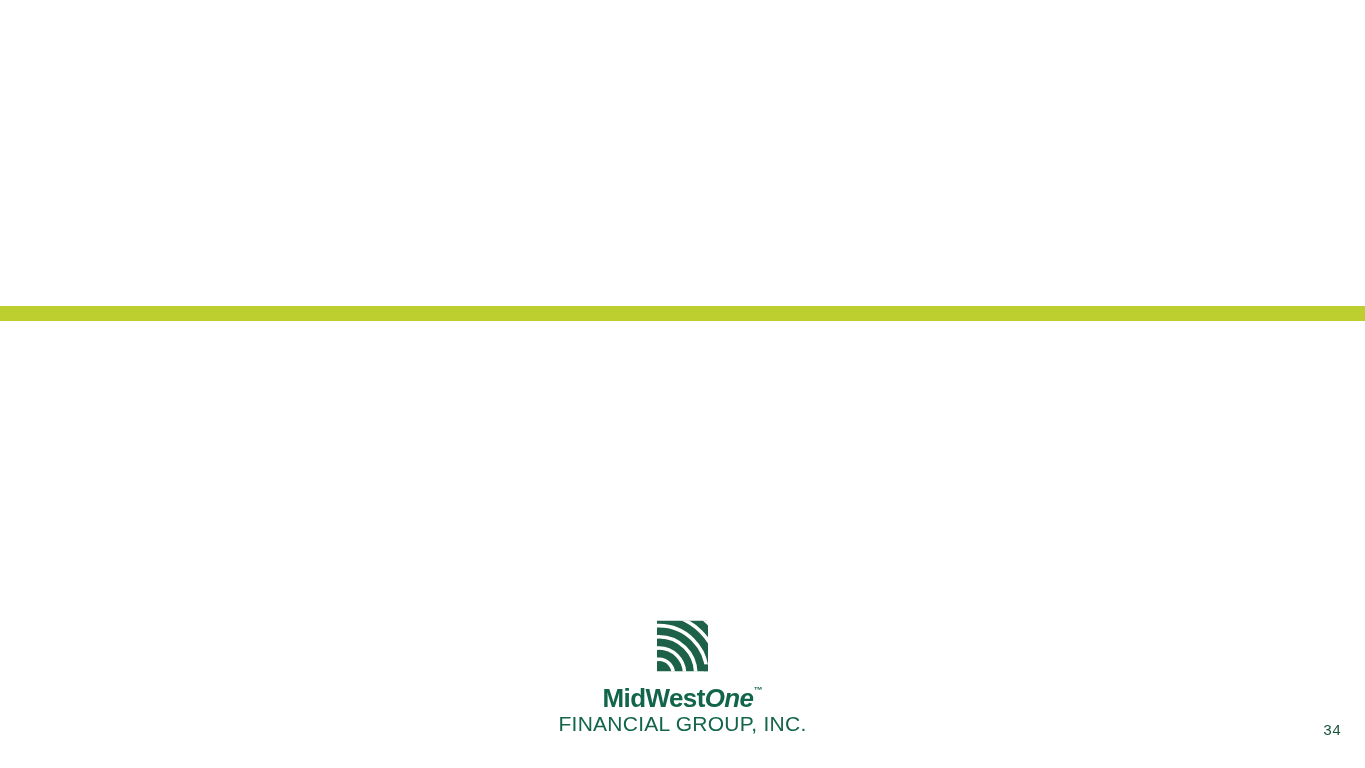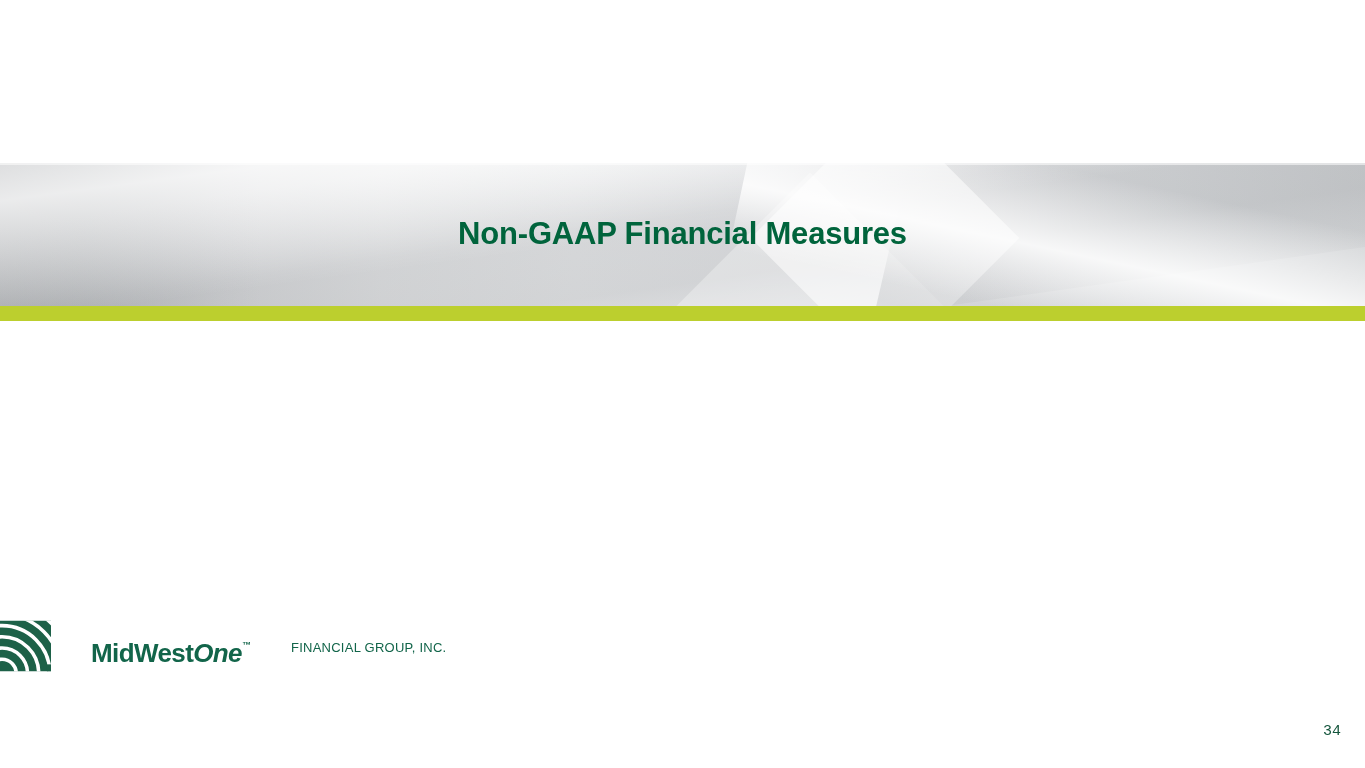--- a/index.html
+++ b/index.html
@@ -165,23 +165,22 @@
     background: #bccf2e;
   }
 
   
   .logo {
     position: absolute;
     left: 0;
     top: 620px;
     width: 1365px;
     display: flex;
-    flex-direction: row;
+    flex-direction: column;
     align-items: center;
-    gap: 40px;
   }
   .logo-mark {
     width: 51px;
     height: 52px;
     display: block;
   }
   .logo-wordmark {
     margin-top: 13px;
     font-size: 26px;
     line-height: 1;
@@ -199,21 +198,21 @@
   .logo-tm {
     font-size: 9px;
     font-weight: bold;
     vertical-align: top;
     position: relative;
     top: 1px;
     letter-spacing: 0;
   }
   .logo-tagline {
     margin-top: 2px;
-    font-size: 13px;
+    font-size: 21px;
     line-height: 1;
     color: #12654a;
     letter-spacing: 0.25px;
     white-space: nowrap;
   }
 
   
   .page-number {
     position: absolute;
     right: 24px;
@@ -221,31 +220,20 @@
     font-size: 15px;
     color: #14553c;
     font-family: Liberation Mono, monospace;
   }
 </style>
 </head>
 <body>
 
 <div class="slide">
 
-  <div class="title-banner">
-    <div class="banner-left-shadow"></div>
-    <div class="banner-band-b"></div>
-    <div class="banner-band-a"></div>
-    <div class="banner-diamond two"></div>
-    <div class="banner-diamond"></div>
-    <div class="banner-band-d"></div>
-    <div class="banner-band-c"></div>
-    <div class="banner-top-hairline"></div>
-    <div class="banner-title">Non-GAAP Financial Measures</div>
-  </div>
 
   <div class="accent-bar"></div>
 
   <div class="logo">
     <svg class="logo-mark" viewBox="0 0 100 100">
       <defs>
         <clipPath id="markClip">
           <rect x="0" y="0" width="100" height="100"></rect>
         </clipPath>
       </defs>

